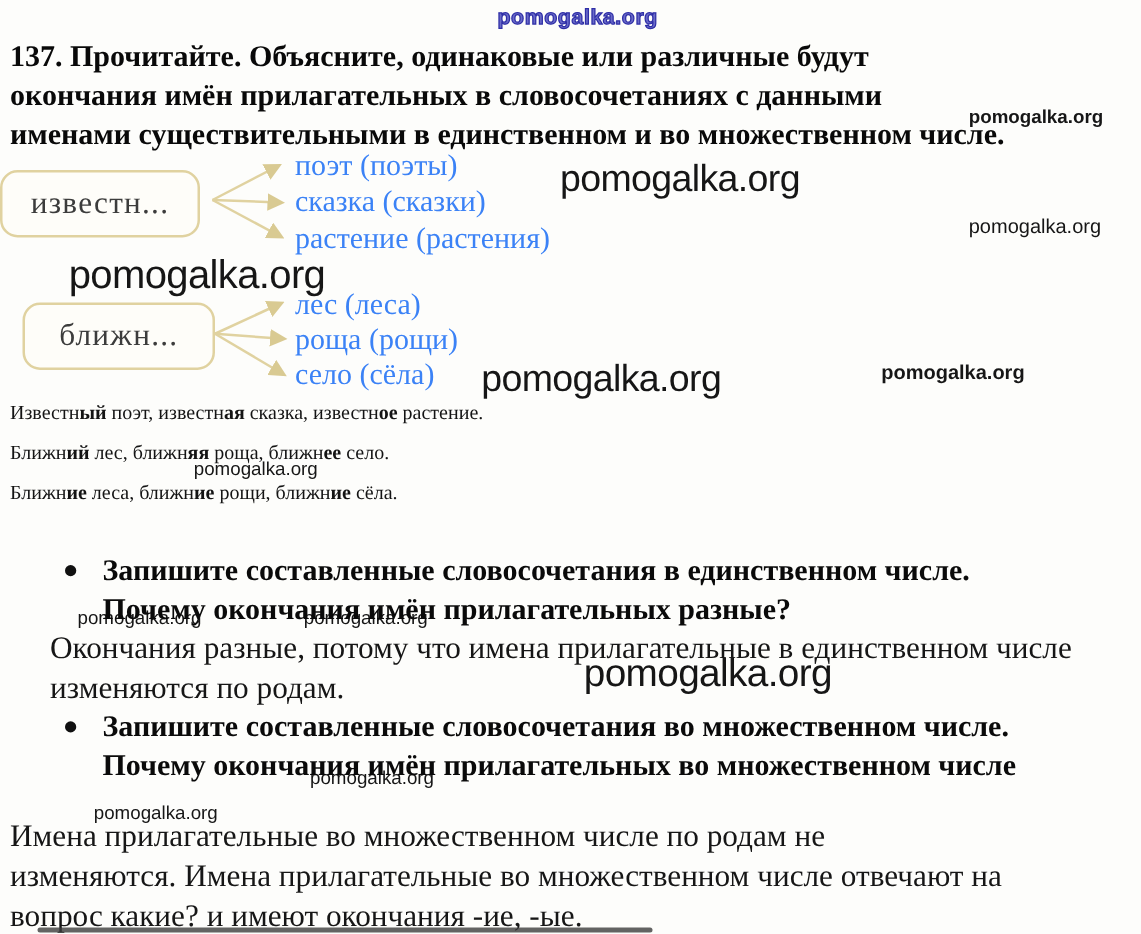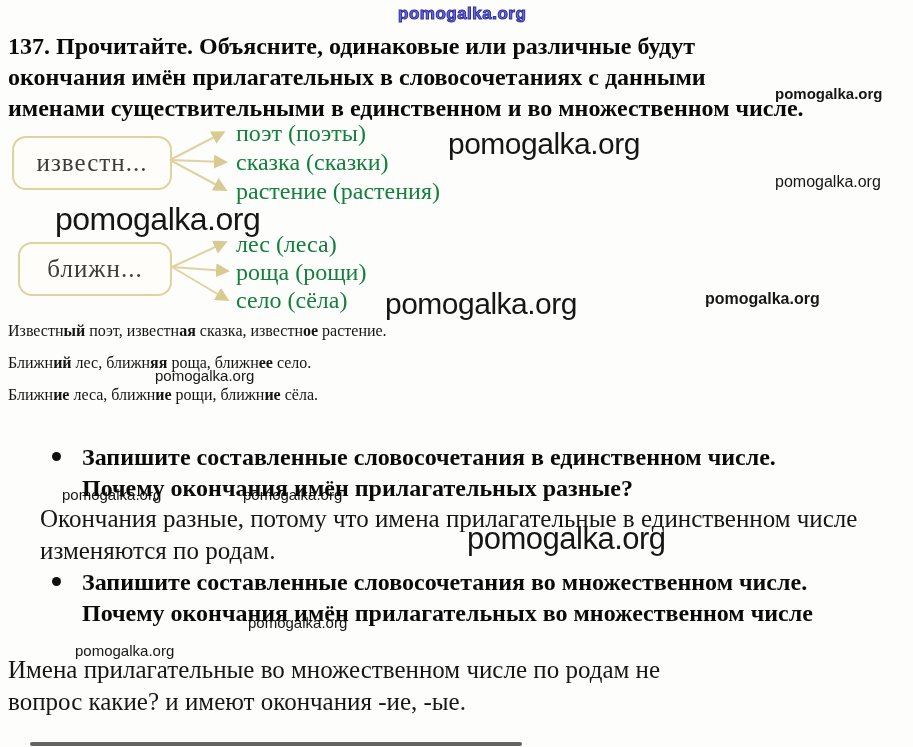--- a/index.html
+++ b/index.html
@@ -23,21 +23,21 @@
 
   
   .title{left:8px;top:31px;font-size:24px;font-weight:700;line-height:31px;color:#090909;}
 
   
   .stem-box{
     border:2px solid #e0d2a0;border-radius:14px;background:#fefdf9;
     display:flex;align-items:center;justify-content:center;
     font-size:25px;color:#3c3c3c;letter-spacing:1px;
   }
-  .d-word{position:absolute;left:0;font-size:24px;color:#15803d;white-space:nowrap;line-height:26px;}
+  .d-word{position:absolute;left:0;font-size:24px;color:#3b82f6;white-space:nowrap;line-height:26px;}
 
   
   .answers{left:8px;top:315px;font-size:16px;line-height:32px;color:#141414;}
   .answers b{font-weight:700;}
 
   
   .bullet-block{font-size:24px;font-weight:700;line-height:31px;color:#0a0a0a;}
   .dot{position:absolute;width:9px;height:9px;border-radius:50%;background:#101010;}
 
   
@@ -62,21 +62,21 @@
 <div class="wm wm-sm" style="left:248px;top:614px;">pomogalka.org</div>
 <div class="wm wm-sm" style="left:75px;top:642px;">pomogalka.org</div>
 
 <div class="abs title">
   <div>137. Прочитайте. Объясните, одинаковые или различные будут</div>
   <div>окончания имён прилагательных в словосочетаниях с данными</div>
   <div>именами существительными в единственном и во множественном числе.</div>
 </div>
 
 <div class="abs" style="left:0;top:0;width:0;height:0;">
-  <div class="abs stem-box" style="left:12px;top:136px;width:156px;height:50px;">известн...</div>
+  <div class="abs stem-box" style="left:0;top:136px;width:156px;height:50px;">известн...</div>
   <svg class="abs" style="left:168px;top:118px;" width="70" height="78">
     <defs>
       <marker id="ah1" markerWidth="7" markerHeight="7" refX="5" refY="3.5" orient="auto">
         <path d="M0,0 L7,3.5 L0,7 z" fill="#d9ca92"></path>
       </marker>
     </defs>
     <line x1="2" y1="42" x2="54" y2="15" stroke="#e0d2a0" stroke-width="2" marker-end="url(#ah1)"></line>
     <line x1="2" y1="42" x2="56" y2="44" stroke="#e0d2a0" stroke-width="2" marker-end="url(#ah1)"></line>
     <line x1="2" y1="42" x2="56" y2="71" stroke="#e0d2a0" stroke-width="2" marker-end="url(#ah1)"></line>
   </svg>
@@ -120,16 +120,17 @@
 </div>
 
 <span class="dot" style="left:52px;top:577px;"></span>
 <div class="abs bullet-block" style="left:82px;top:567px;width:825px;">
   <div>Запишите составленные словосочетания во множественном числе.</div>
   <div>Почему окончания имён прилагательных во множественном числе</div>
 </div>
 
 <div class="abs para" style="left:8px;top:654px;width:900px;">
   <div>Имена прилагательные во множественном числе по родам не</div>
+  <div>изменяются. Имена прилагательные во множественном числе отвечают на</div>
   <div>вопрос какие? и имеют окончания -ие, -ые.</div>
 </div>
 
 <div class="bottom-bar"></div>
 
 </body></html>

